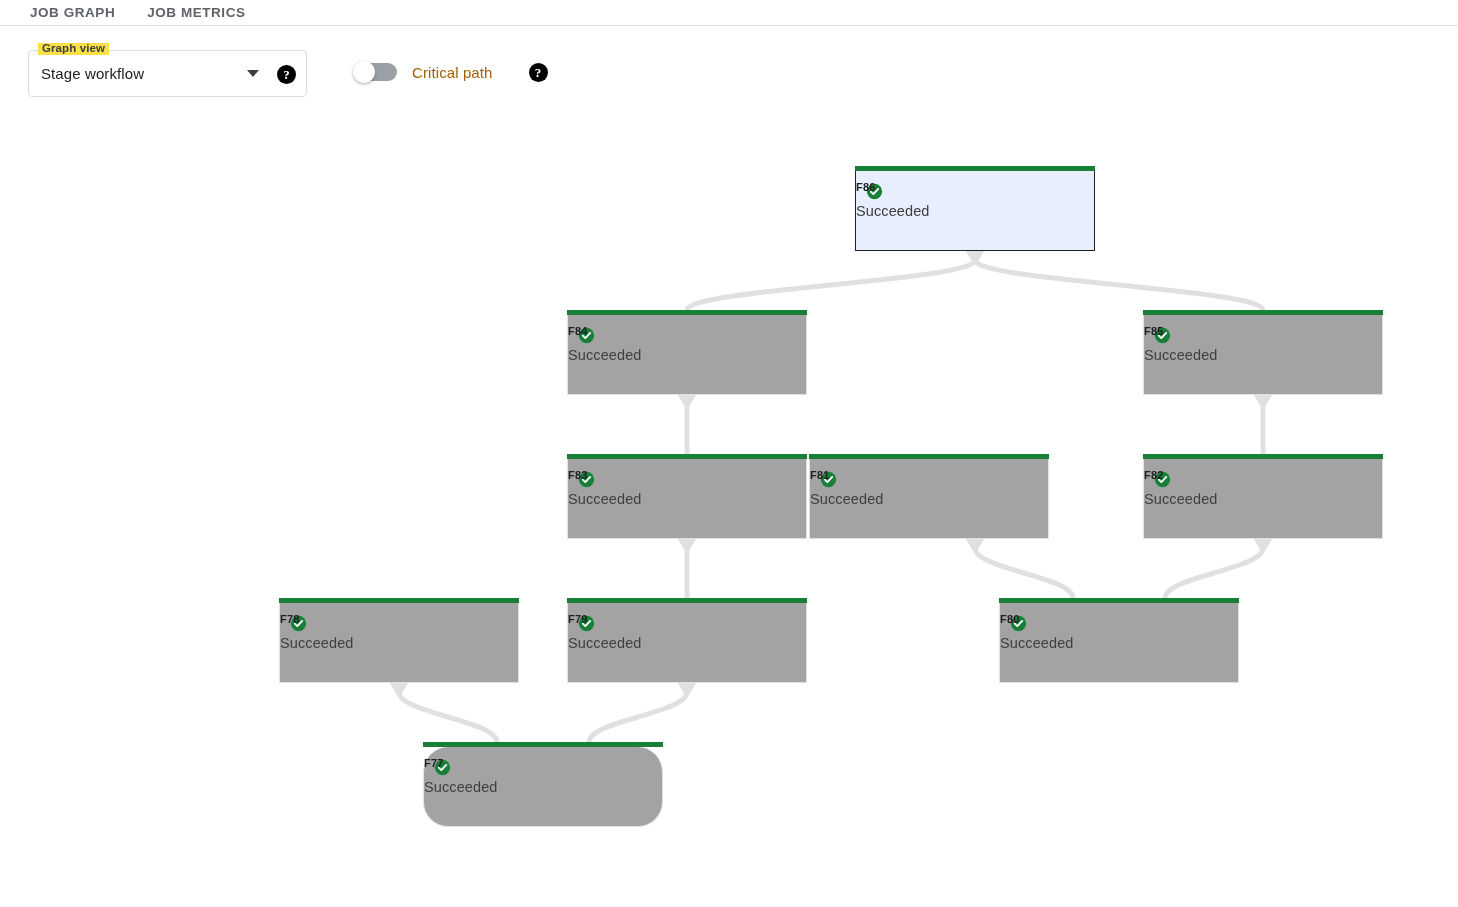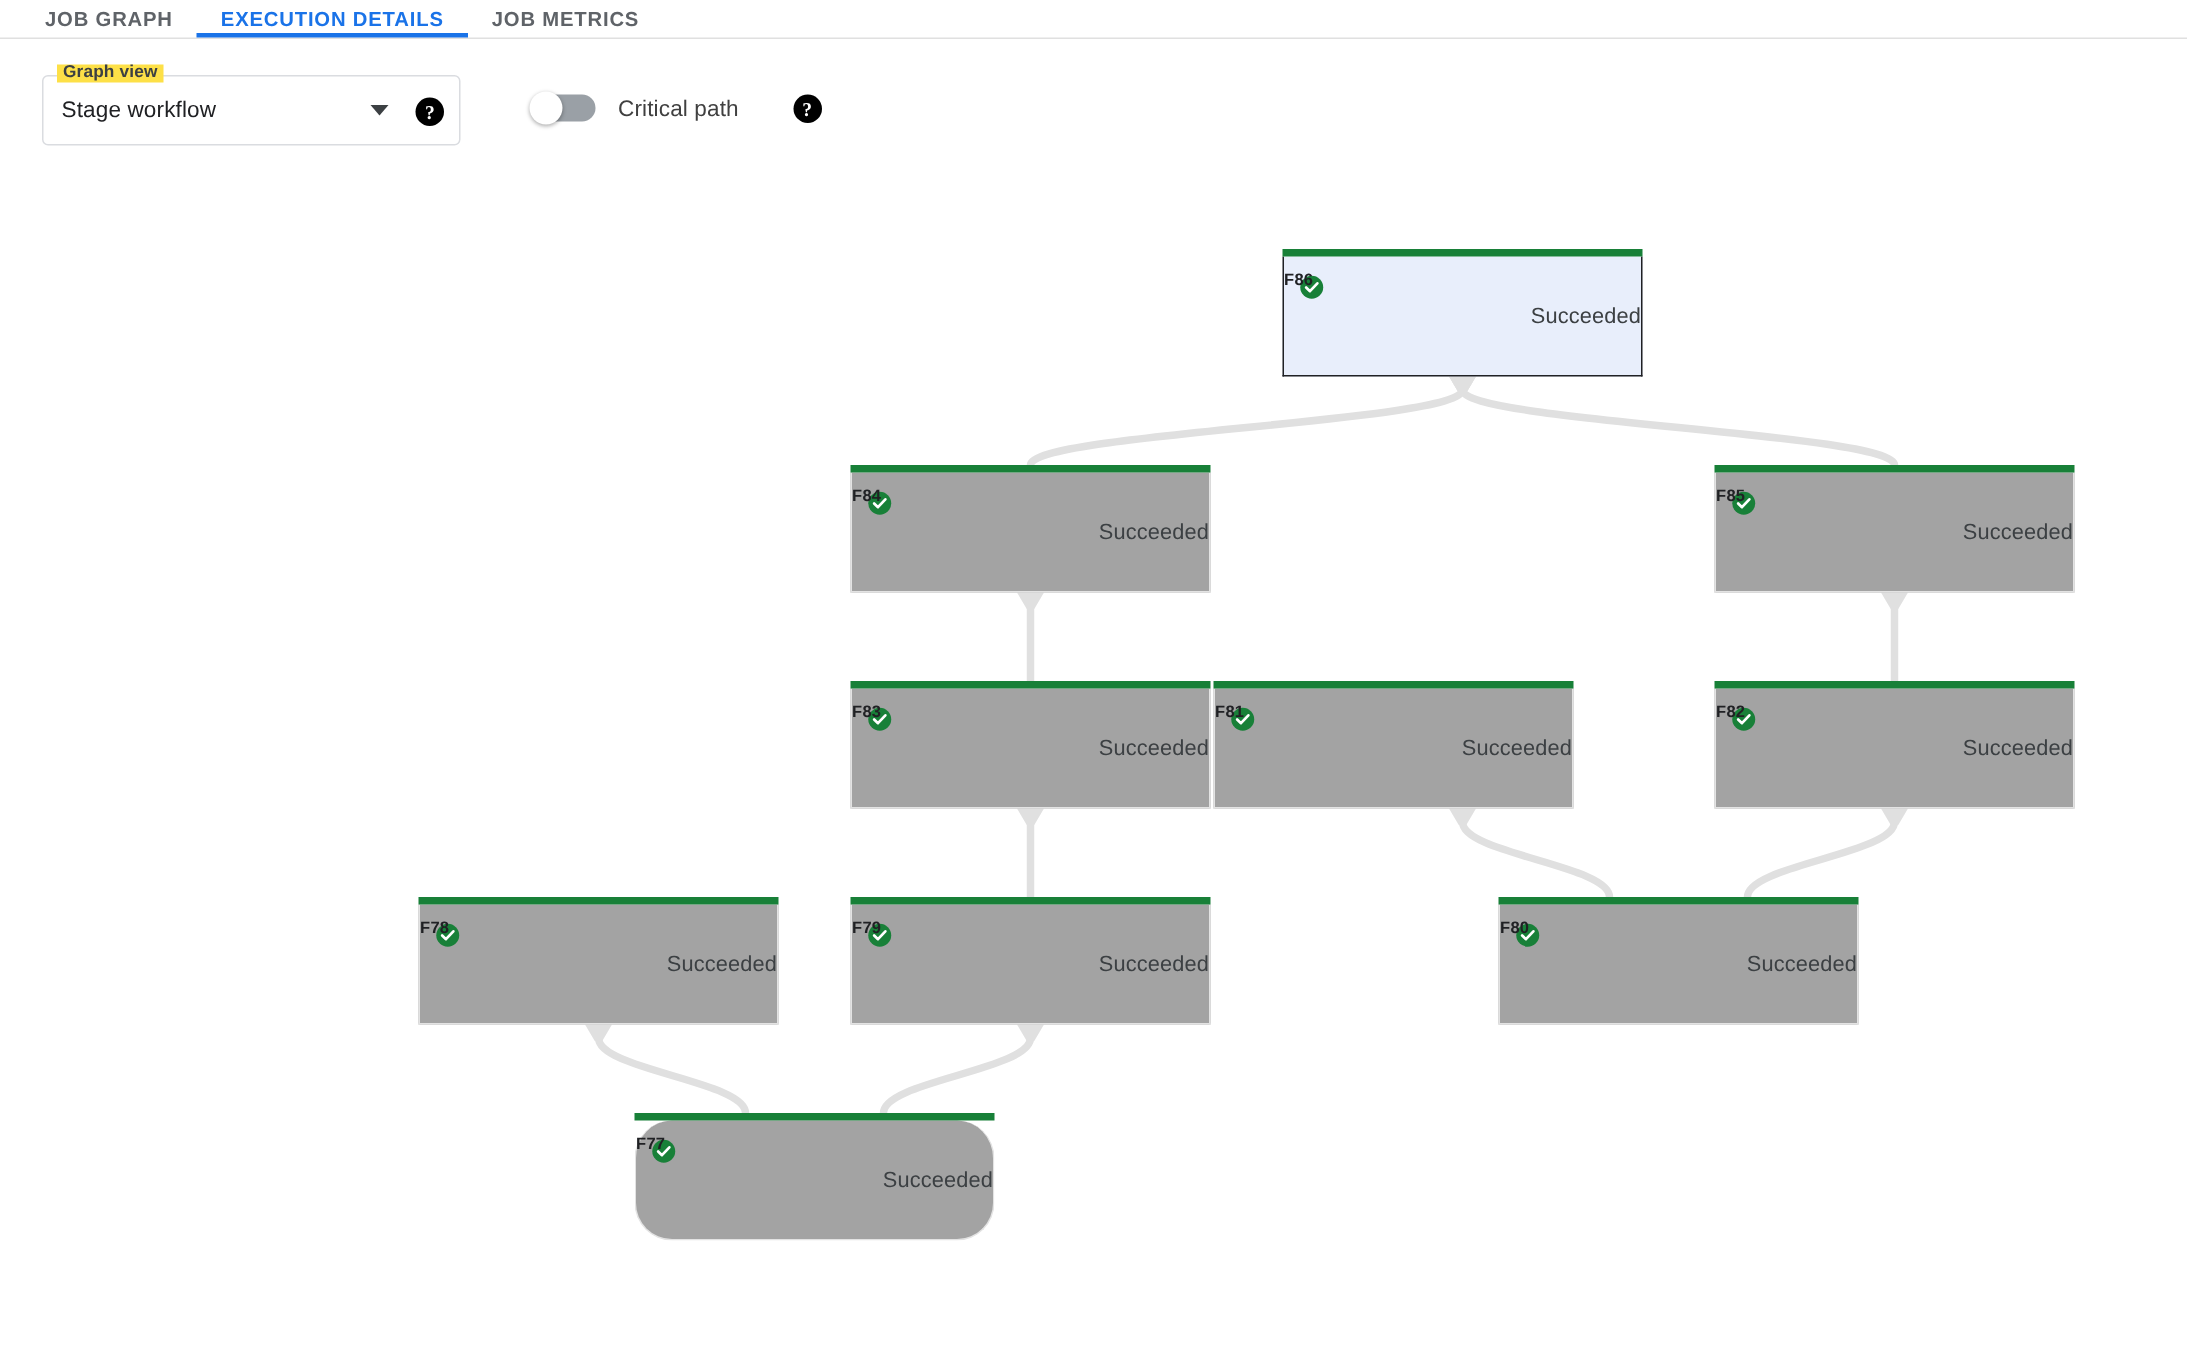--- a/index.html
+++ b/index.html
@@ -128,21 +128,21 @@
     position: absolute;
     left: 0; top: 0;
     width: 22px; height: 22px;
     border-radius: 50%;
     background: #ffffff;
     box-shadow: 0 1px 3px rgba(0,0,0,0.35);
   }
   .toggle-label {
     margin-left: 15px;
     font-size: 15px;
-    color: #404040;
+    color: #a16207;
     letter-spacing: 0.1px;
     white-space: nowrap;
   }
   .toggle-help { margin-left: 36px; }
 
   
   .canvas {
     position: relative;
     width: 1458px;
     height: 770px;
@@ -186,36 +186,32 @@
     left: 0; right: 0; top: 10px;
     text-align: left;
     font-size: 11px;
     font-weight: 700;
     color: #202124;
     letter-spacing: 0.2px;
   }
   .node .status {
     position: absolute;
     left: 0; right: 0; top: 32px;
-    text-align: right;
+    text-align: left;
     font-size: 14.5px;
     color: #3c4043;
     letter-spacing: 0.1px;
-    padding-left: 28px;
   }
 </style>
 </head>
 <body>
 
 <div class="tabbar">
   <div class="tab">
     <span>JOB GRAPH</span>
-  </div>
-  <div class="tab active">
-    <span>EXECUTION DETAILS</span>
   </div>
   <div class="tab">
     <span>JOB METRICS</span>
   </div>
 </div>
 
 <div class="toolbar">
 
   <div class="select-field">
     <span class="select-legend">Graph view</span>

